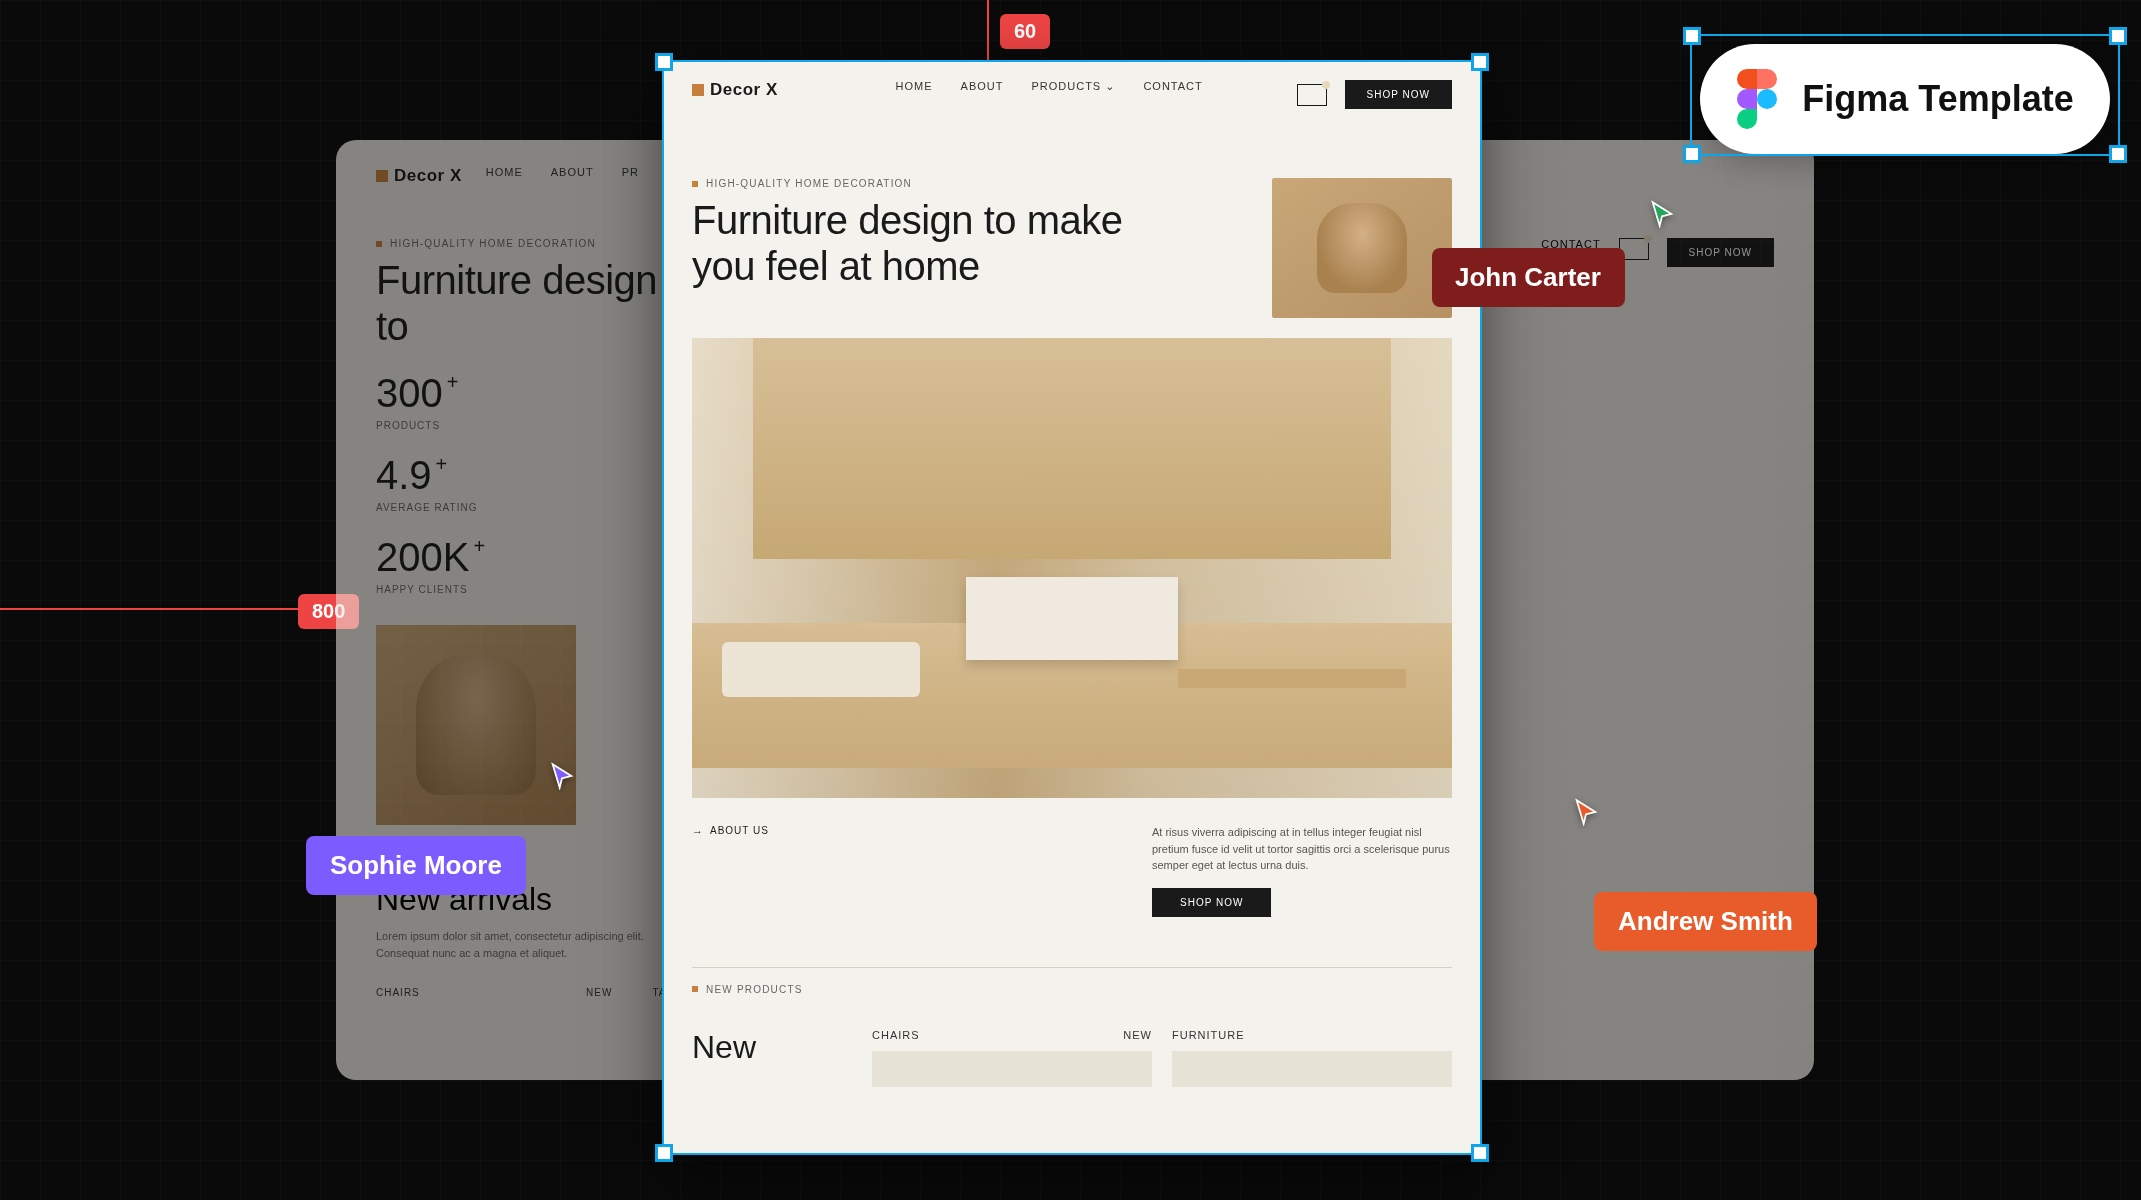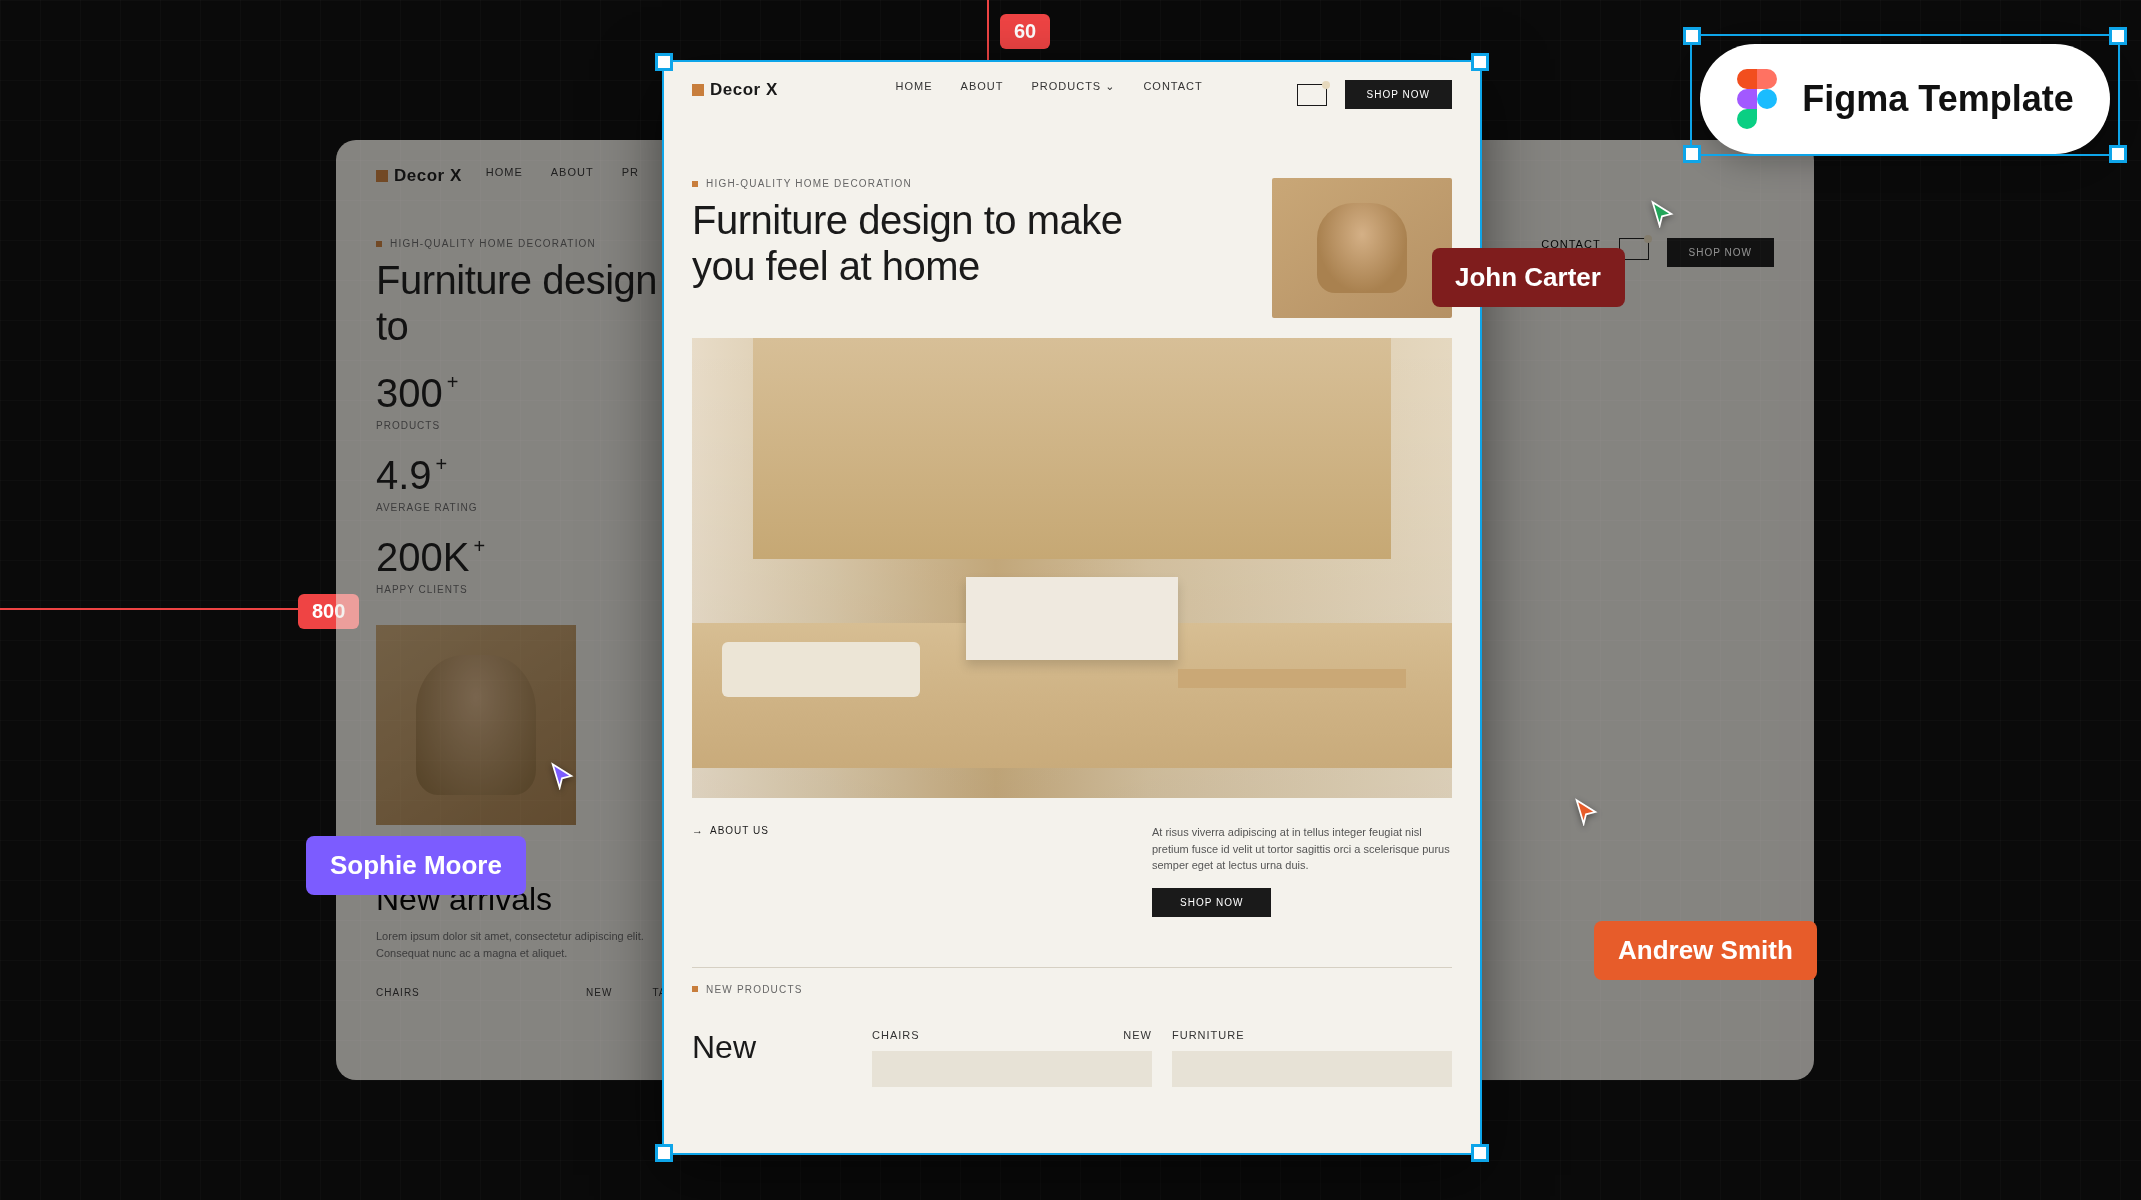--- a/index.html
+++ b/index.html
@@ -97,21 +97,21 @@
   font-size: 26px;
   font-weight: 600;
   padding: 14px 24px;
   border-radius: 8px;
 }
 .cursor-green { left: 1648px; top: 200px; }
 .badge-green  { left: 1432px; top: 248px; background: #7f1d1d; padding-left: 23px; }
 .cursor-purple { left: 548px; top: 762px; }
 .badge-purple  { left: 306px; top: 836px; background: #7c5cff; }
 .cursor-orange { left: 1572px; top: 798px; }
-.badge-orange  { left: 1594px; top: 921px; background: #e75c2a; }
+.badge-orange  { left: 1594px; top: 892px; background: #e75c2a; }
 
 
 .bg-frame {
   position: absolute;
   left: 336px; top: 140px;
   width: 1478px; height: 940px;
   background: #ebe8e2;
   border-radius: 20px;
   overflow: hidden;
   opacity: 0.55;

